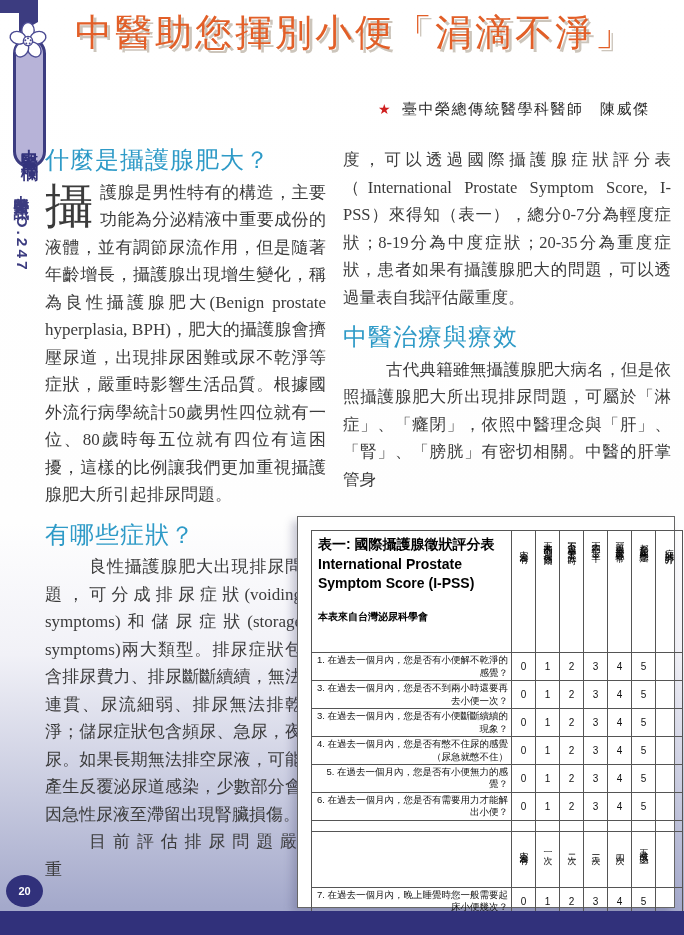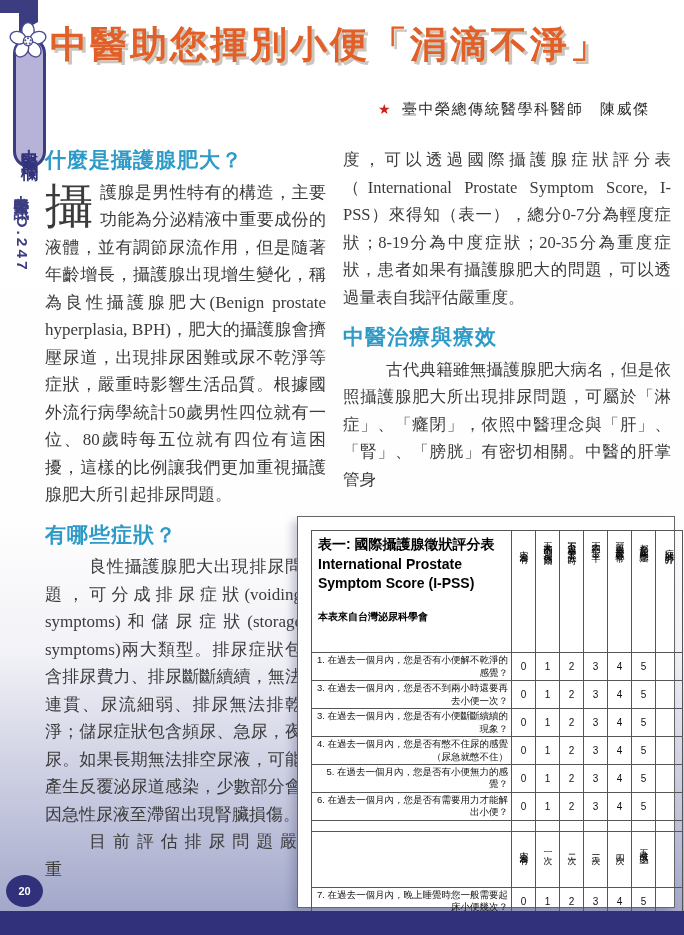--- a/index.html
+++ b/index.html
@@ -20,33 +20,33 @@
     writing-mode:vertical-rl;text-orientation:mixed;
     font-size:17px;font-weight:bold;color:#33337c;letter-spacing:5px;line-height:1;
   }
   .issue-label{
     position:absolute;left:14px;top:182px;height:210px;
     writing-mode:vertical-rl;text-orientation:mixed;
     font-size:15.5px;font-weight:bold;color:#3c3c80;letter-spacing:3px;line-height:1;
   }
   
   .title{
-    position:absolute;left:50px;top:20px;width:610px;
-    font-size:37px;font-weight:bold;letter-spacing:3px;color:#e25f28;
-    text-shadow:3px 3px 0 #ccc5bb;white-space:nowrap;
+    position:absolute;left:50px;top:8px;width:610px;
+    font-size:37px;font-weight:normal;letter-spacing:3px;color:#e25f28;
+    text-shadow:3px 3px 0 #ccc5bb;white-space:nowrap;text-align:center;
   }
   .author-line{position:absolute;left:378px;top:100px;font-family:Liberation Sans, sans-serif;
     font-size:15px;color:#2c2c2c;letter-spacing:1.5px;}
   .author-line .star{color:#cf1f1f;font-size:14px;margin-right:10px;}
   
   .col{position:absolute;text-align:justify;}
   .col-left{left:45px;top:146px;width:281px;font-size:17px;line-height:27.5px;}
   .col-right{left:343px;top:146px;width:328px;font-size:16.5px;line-height:27.5px;}
   .col p{margin:0;font-family:Liberation Serif, serif;}
-  h2.sec{font-size:21px;font-weight:bold;color:#2e9ac7;margin:0 0 5px 0;letter-spacing:1px;}
+  h2.sec{font-size:24px;font-weight:normal;color:#2e9ac7;margin:0 0 5px 0;letter-spacing:1px;}
   h2.sec.mid{margin-top:12px;}
   .dropcap{float:left;font-size:48px;line-height:50px;margin:2px 7px 0 0;color:#3b3b3b;}
   .narrow{width:257px;}
   .indent2{text-indent:2.6em;}
   .spread{letter-spacing:5px;text-indent:2.6em;}
   
   .table-box{
     position:absolute;left:297px;top:516px;width:378px;height:392px;box-sizing:border-box;
     background:#ffffff;border:1px solid #666;padding:13px;
     box-shadow:-5px 5px 8px rgba(70,70,110,0.28);

